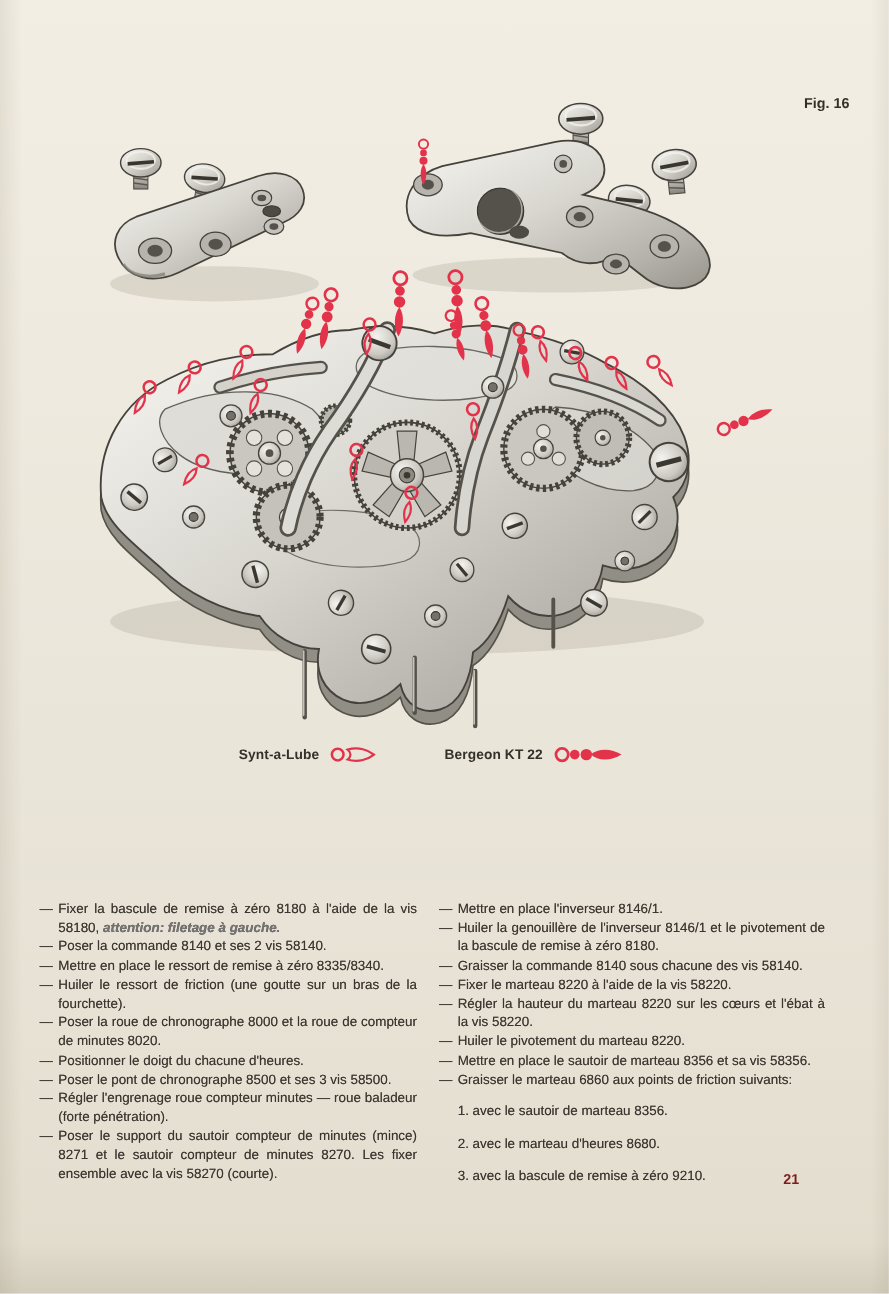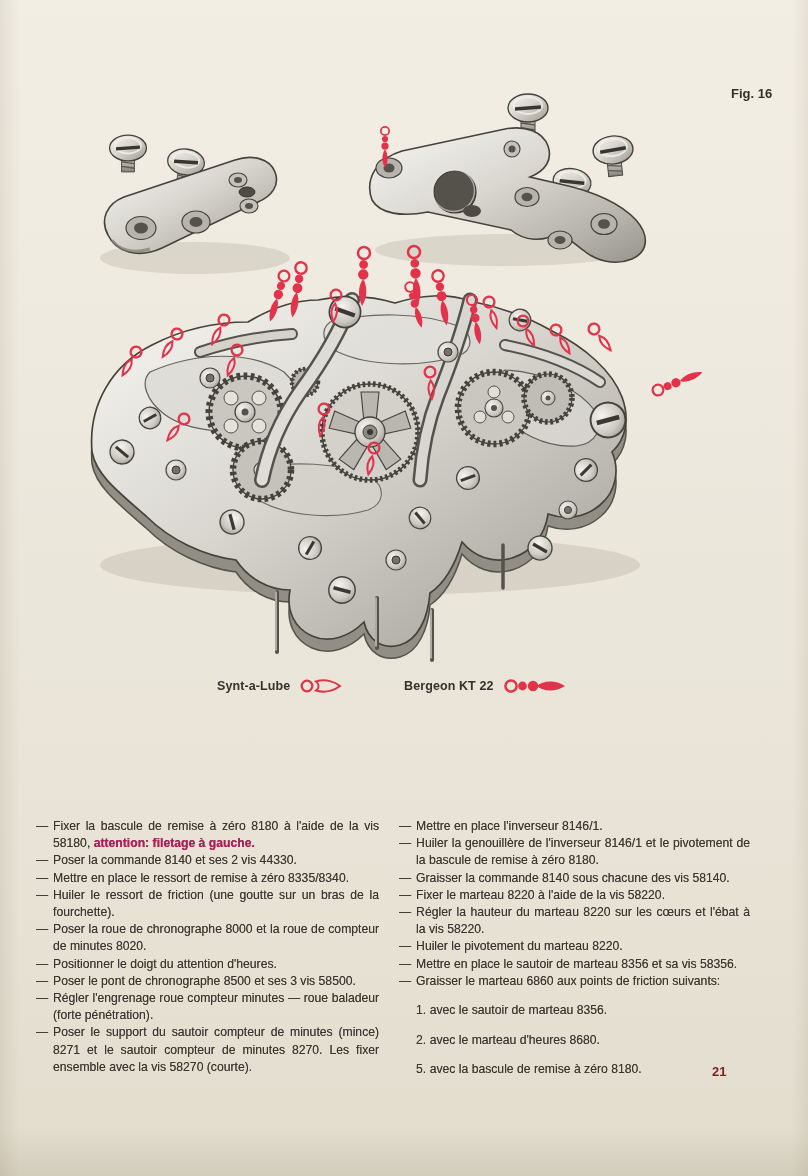--- a/index.html
+++ b/index.html
@@ -20,21 +20,21 @@
   .legend-item.synt{left:205px;}
   .legend-item.bergeon{left:392px;}
   .legend-label{font-size:12.5px;font-weight:bold;color:#34312b;letter-spacing:.1px;}
   .columns{position:absolute;left:36px;top:818px;width:714px;display:flex;gap:20px;}
   .col{font-size:12.2px;line-height:17.2px;text-align:justify;color:#3a362f;
        text-shadow:0 0 .45px rgba(58,54,47,.65);}
   .col.left{width:350px;}
   .col.right{width:358px;}
   .item{padding-left:17px;text-indent:-17px;margin:0;}
   .dash{display:inline-block;width:17px;text-indent:0;}
-  .item b{font-weight:bold;color:#be185d;text-shadow:0 0 .6px rgba(46,42,36,.8);}
+  .item b{font-weight:bold;color:#737373;text-shadow:0 0 .6px rgba(46,42,36,.8);font-style:italic;}
   .sub{padding-left:17px;text-indent:0;}
   .page-number{position:absolute;left:712px;top:1064px;font-size:13px;font-weight:bold;color:#7f1d1d;}
 </style>
 </head>
 <body>
 
 <div class="fig-label">Fig. 16</div>
 
 <svg class="illustration" viewBox="40 80 730 590" xmlns="http://www.w3.org/2000/svg">
   <defs>
@@ -292,37 +292,37 @@
       <circle cx="19.5" cy="10" r="4.4" fill="#e2334a"></circle>
       <circle cx="30" cy="10" r="5.2" fill="#e2334a"></circle>
       <path d="M 34,10 C 40,4.5 52,3.5 62,10 C 52,16.5 40,15.5 34,10 Z" fill="#e2334a"></path>
     </svg>
   </div>
 </div>
 
 <div class="columns">
   <div class="col left">
     <p class="item"><span class="dash">—</span><span>Fixer la bascule de remise à zéro 8180 à l'aide de la vis 58180, </span><b>attention: filetage à gauche.</b></p>
-    <p class="item"><span class="dash">—</span><span>Poser la commande 8140 et ses 2 vis 44330.</span></p>
+    <p class="item"><span class="dash">—</span><span>Poser la commande 8140 et ses 2 vis 58140.</span></p>
     <p class="item"><span class="dash">—</span><span>Mettre en place le ressort de remise à zéro 8335/8340.</span></p>
     <p class="item"><span class="dash">—</span><span>Huiler le ressort de friction (une goutte sur un bras de la fourchette).</span></p>
     <p class="item"><span class="dash">—</span><span>Poser la roue de chronographe 8000 et la roue de compteur de minutes 8020.</span></p>
-    <p class="item"><span class="dash">—</span><span>Positionner le doigt du attention d'heures.</span></p>
+    <p class="item"><span class="dash">—</span><span>Positionner le doigt du chacune d'heures.</span></p>
     <p class="item"><span class="dash">—</span><span>Poser le pont de chronographe 8500 et ses 3 vis 58500.</span></p>
     <p class="item"><span class="dash">—</span><span>Régler l'engrenage roue compteur minutes — roue baladeur (forte pénétration).</span></p>
     <p class="item"><span class="dash">—</span><span>Poser le support du sautoir compteur de minutes (mince) 8271 et le sautoir compteur de minutes 8270. Les fixer ensemble avec la vis 58270 (courte).</span></p>
   </div>
   <div class="col right">
     <p class="item"><span class="dash">—</span><span>Mettre en place l'inverseur 8146/1.</span></p>
     <p class="item"><span class="dash">—</span><span>Huiler la genouillère de l'inverseur 8146/1 et le pivotement de la bascule de remise à zéro 8180.</span></p>
     <p class="item"><span class="dash">—</span><span>Graisser la commande 8140 sous chacune des vis 58140.</span></p>
     <p class="item"><span class="dash">—</span><span>Fixer le marteau 8220 à l'aide de la vis 58220.</span></p>
     <p class="item"><span class="dash">—</span><span>Régler la hauteur du marteau 8220 sur les cœurs et l'ébat à la vis 58220.</span></p>
     <p class="item"><span class="dash">—</span><span>Huiler le pivotement du marteau 8220.</span></p>
     <p class="item"><span class="dash">—</span><span>Mettre en place le sautoir de marteau 8356 et sa vis 58356.</span></p>
     <p class="item"><span class="dash">—</span><span>Graisser le marteau 6860 aux points de friction suivants:</span></p>
     <p class="sub">1. avec le sautoir de marteau 8356.</p>
     <p class="sub">2. avec le marteau d'heures 8680.</p>
-    <p class="sub">5. avec la bascule de remise à zéro 8180.</p>
+    <p class="sub">3. avec la bascule de remise à zéro 9210.</p>
   </div>
 </div>
 
 <div class="page-number">21</div>
 
 </body></html>

